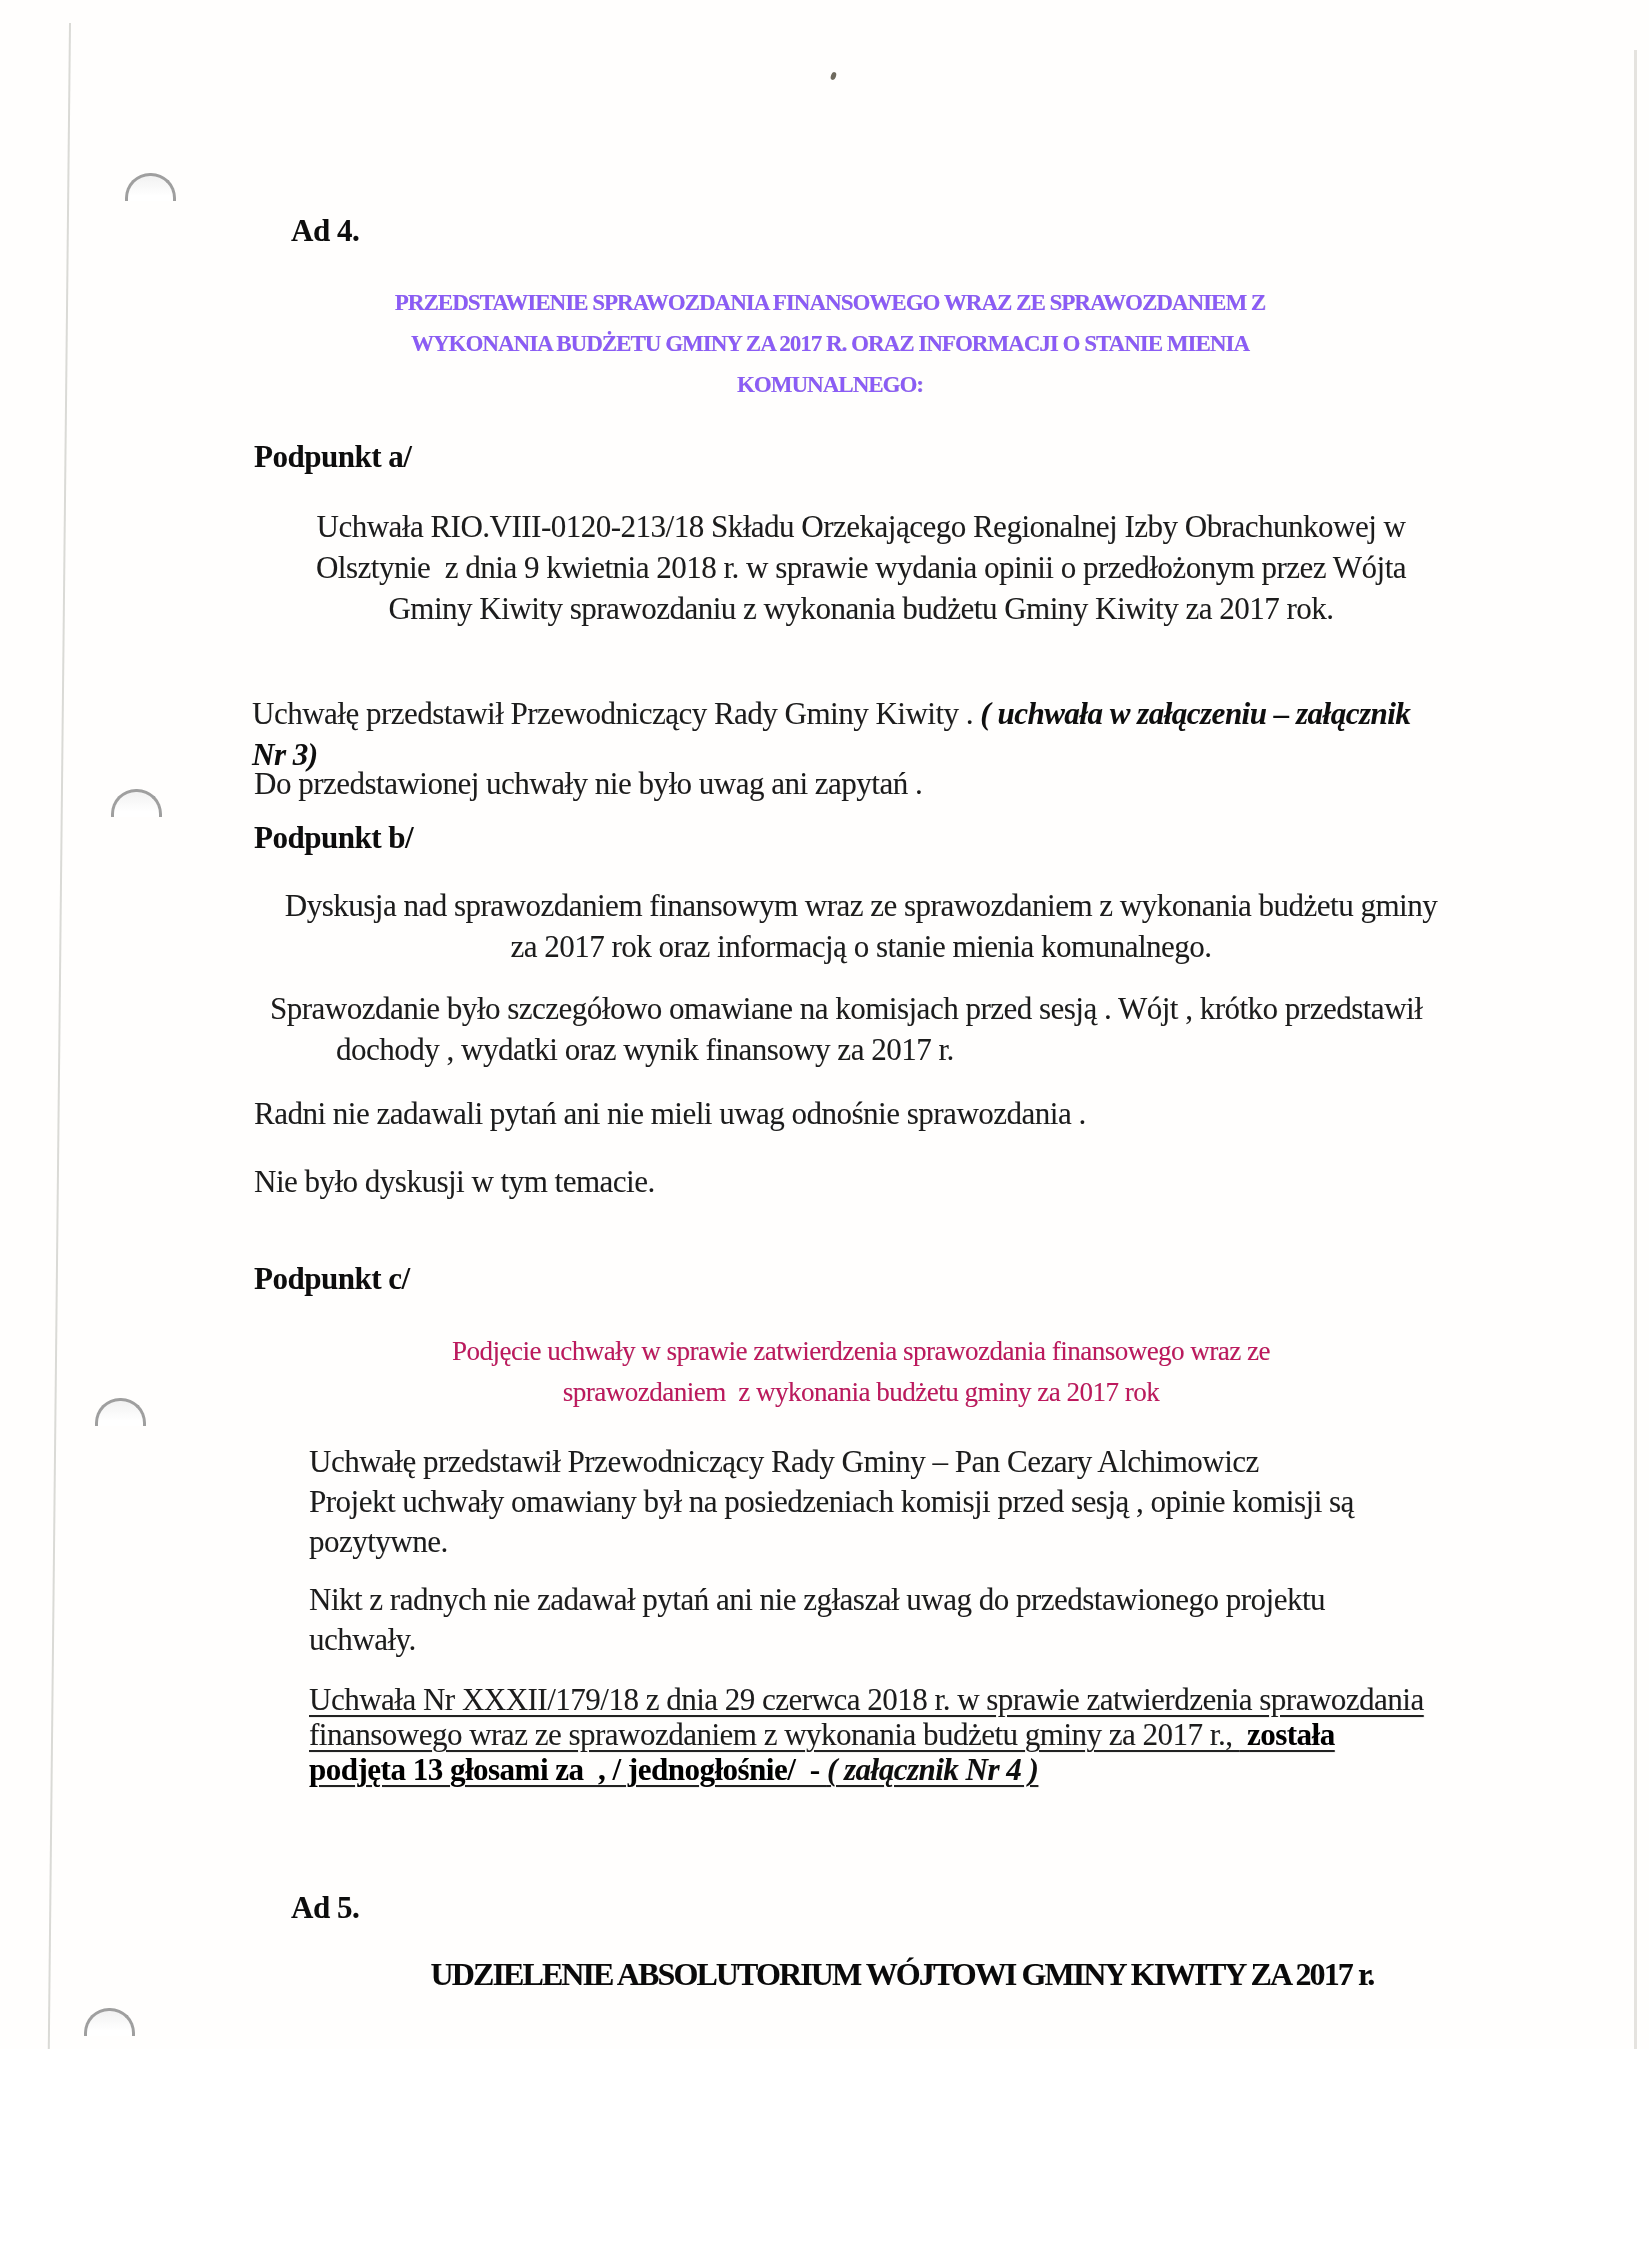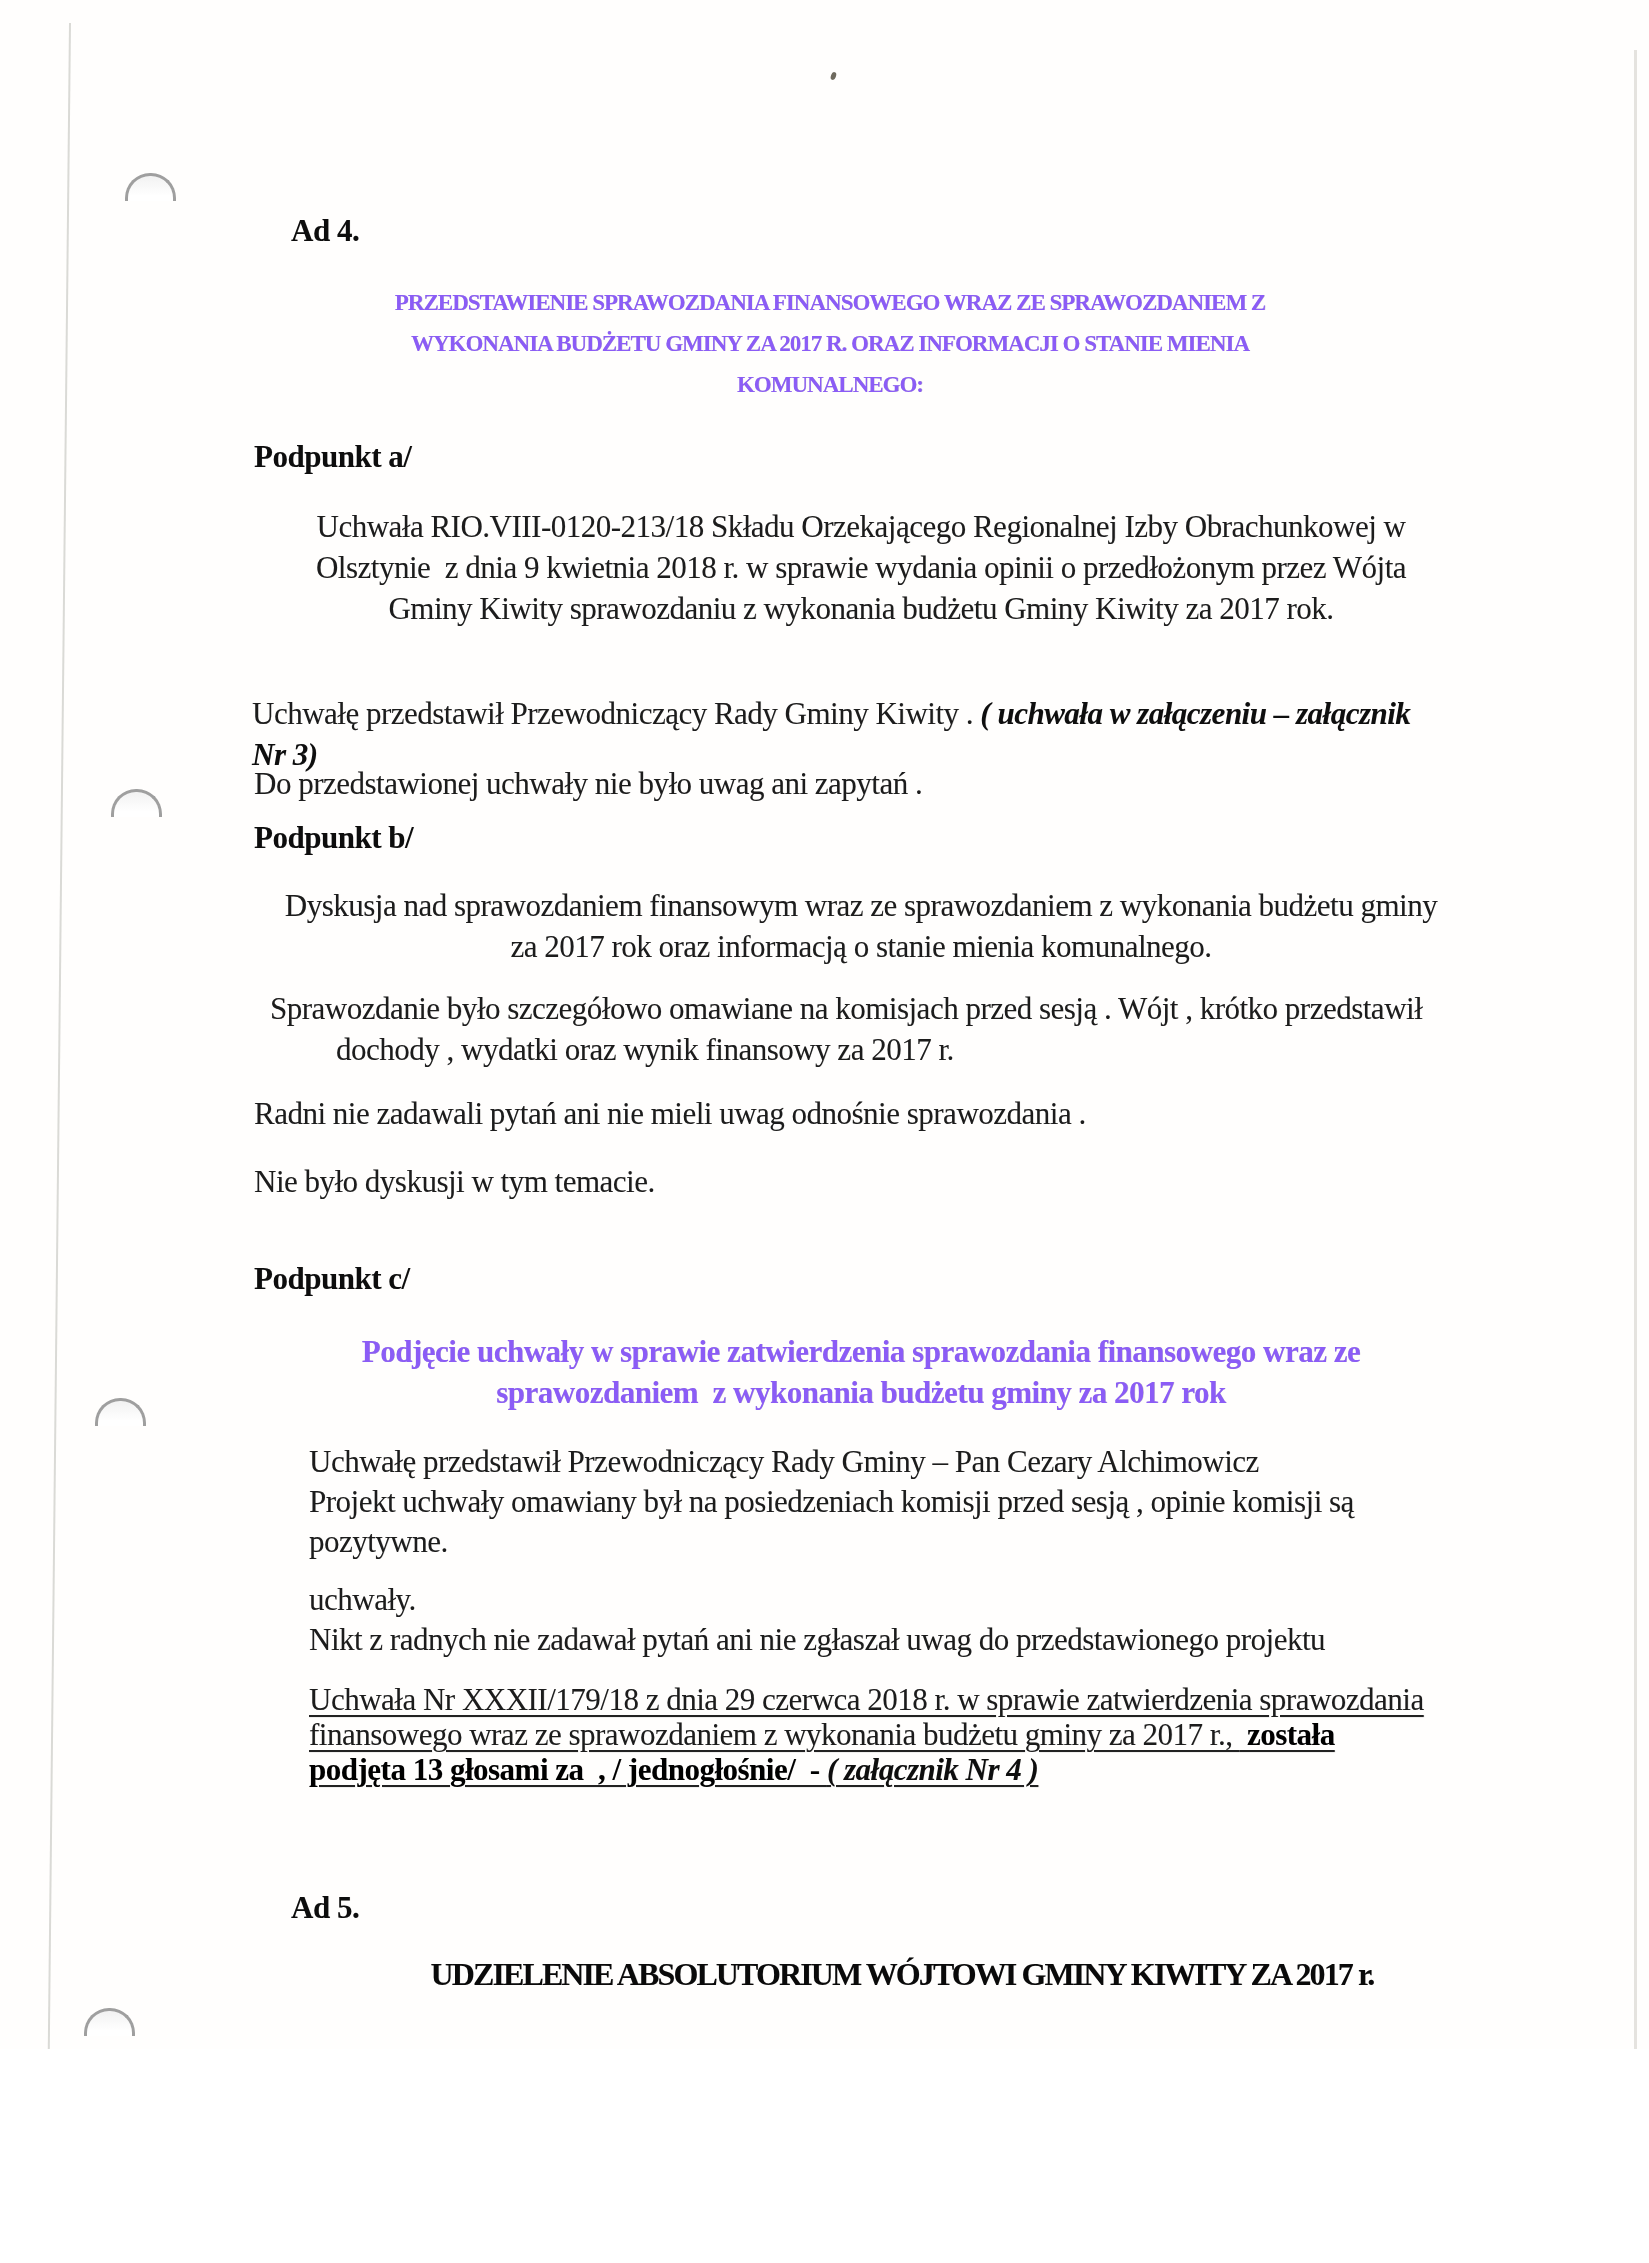--- a/index.html
+++ b/index.html
@@ -17,22 +17,22 @@
   .b{font-weight:700;color:#000000;}
   .bi{font-weight:700;font-style:italic;color:#0e0e0e;}
   .body-text{font-size:31px;line-height:41px;letter-spacing:-0.5px;}
   .label{font-size:31px;font-weight:700;letter-spacing:-0.5px;color:#0d0d0d;}
   .centered{text-align:center;}
   .main-heading{
     font-size:23px;font-weight:700;line-height:41px;
     letter-spacing:-1px;color:#8b5cf6;
   }
   .sub-heading{
-    font-size:31px;font-weight:700;line-height:41px;
-    letter-spacing:-0.5px;color:#8b5cf6;
+    font-size:27px;font-weight:400;line-height:41px;
+    letter-spacing:-0.5px;color:#be185d;
   }
   .ad5-heading{
     font-size:32px;font-weight:700;letter-spacing:-1.9px;color:#0a0a0a;
   }
   .resolution .line{
     text-decoration:underline;
     text-decoration-thickness:2.4px;
     text-underline-offset:4.9px;
     text-decoration-color:#222;
   }
@@ -117,22 +117,22 @@
     <div class="line">sprawozdaniem  z wykonania budżetu gminy za 2017 rok</div>
   </div>
 
   <div class="abs body-text" style="left:309px;top:1442px;line-height:40px;">
     <div class="line">Uchwałę przedstawił Przewodniczący Rady Gminy – Pan Cezary Alchimowicz</div>
     <div class="line">Projekt uchwały omawiany był na posiedzeniach komisji przed sesją , opinie komisji są</div>
     <div class="line">pozytywne.</div>
   </div>
 
   <div class="abs body-text" style="left:309px;top:1580px;line-height:40px;">
+    <div class="line">Nikt z radnych nie zadawał pytań ani nie zgłaszał uwag do przedstawionego projektu</div>
     <div class="line">uchwały.</div>
-    <div class="line">Nikt z radnych nie zadawał pytań ani nie zgłaszał uwag do przedstawionego projektu</div>
   </div>
 
   <div class="abs body-text resolution" style="left:309px;top:1682px;line-height:35px;">
     <div class="line">Uchwała Nr XXXII/179/18 z dnia 29 czerwca 2018 r. w sprawie zatwierdzenia sprawozdania</div>
     <div class="line"><span>finansowego wraz ze sprawozdaniem z wykonania budżetu gminy za 2017 r., </span><span class="b"> została</span></div>
     <div class="line"><span class="b">podjęta 13 głosami za  , / jednogłośnie/  - </span><span class="bi">( załącznik Nr 4 )</span></div>
   </div>
 
   <div class="abs label" style="left:291px;top:1890px;">Ad 5.</div>
 

